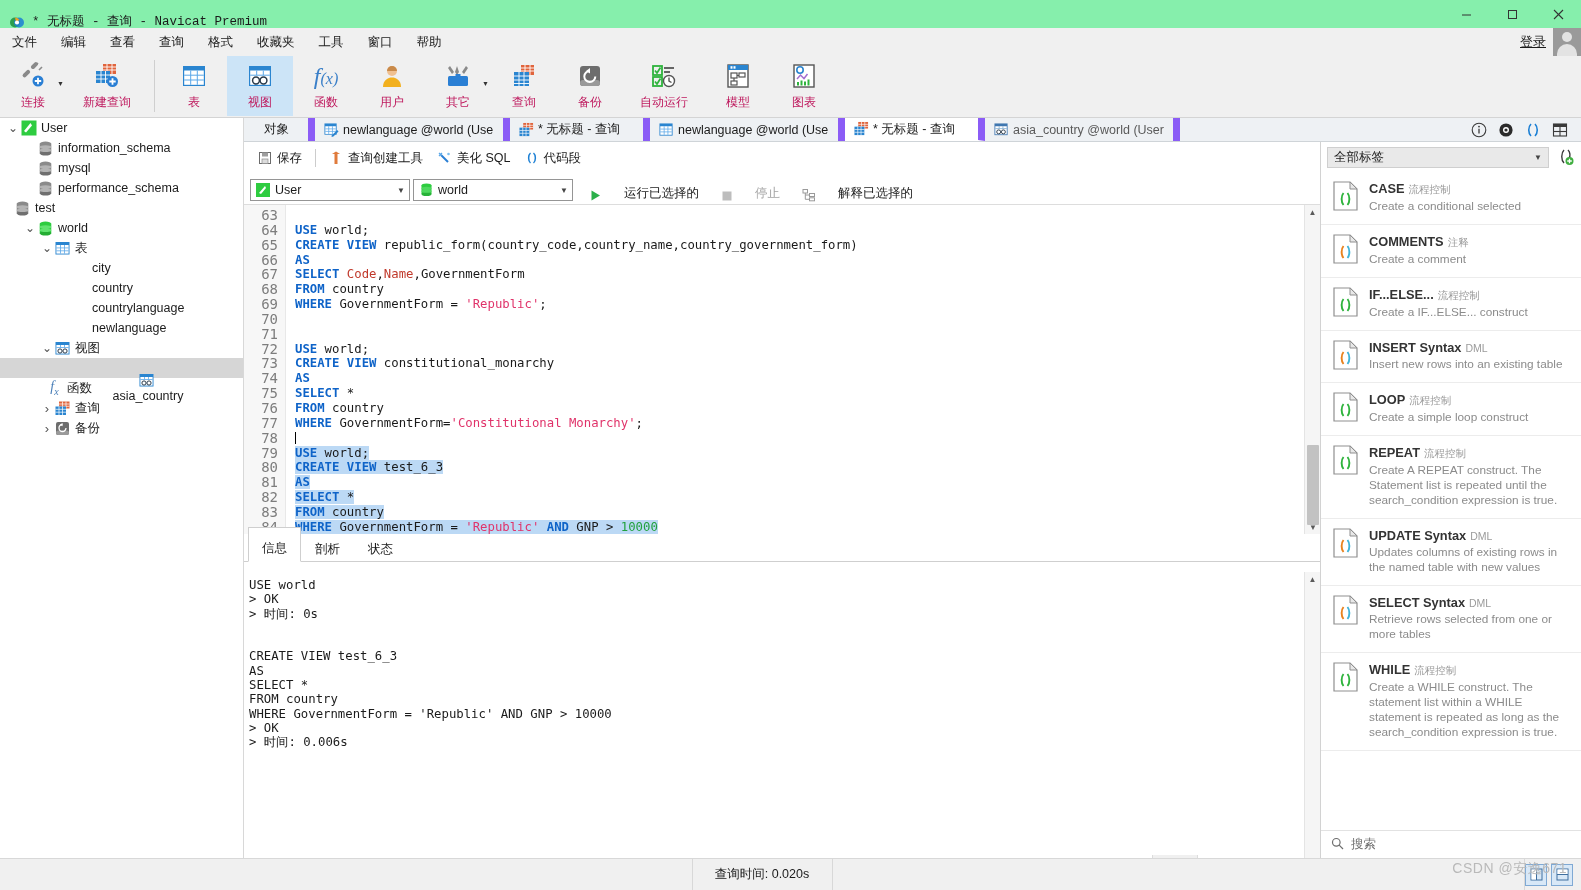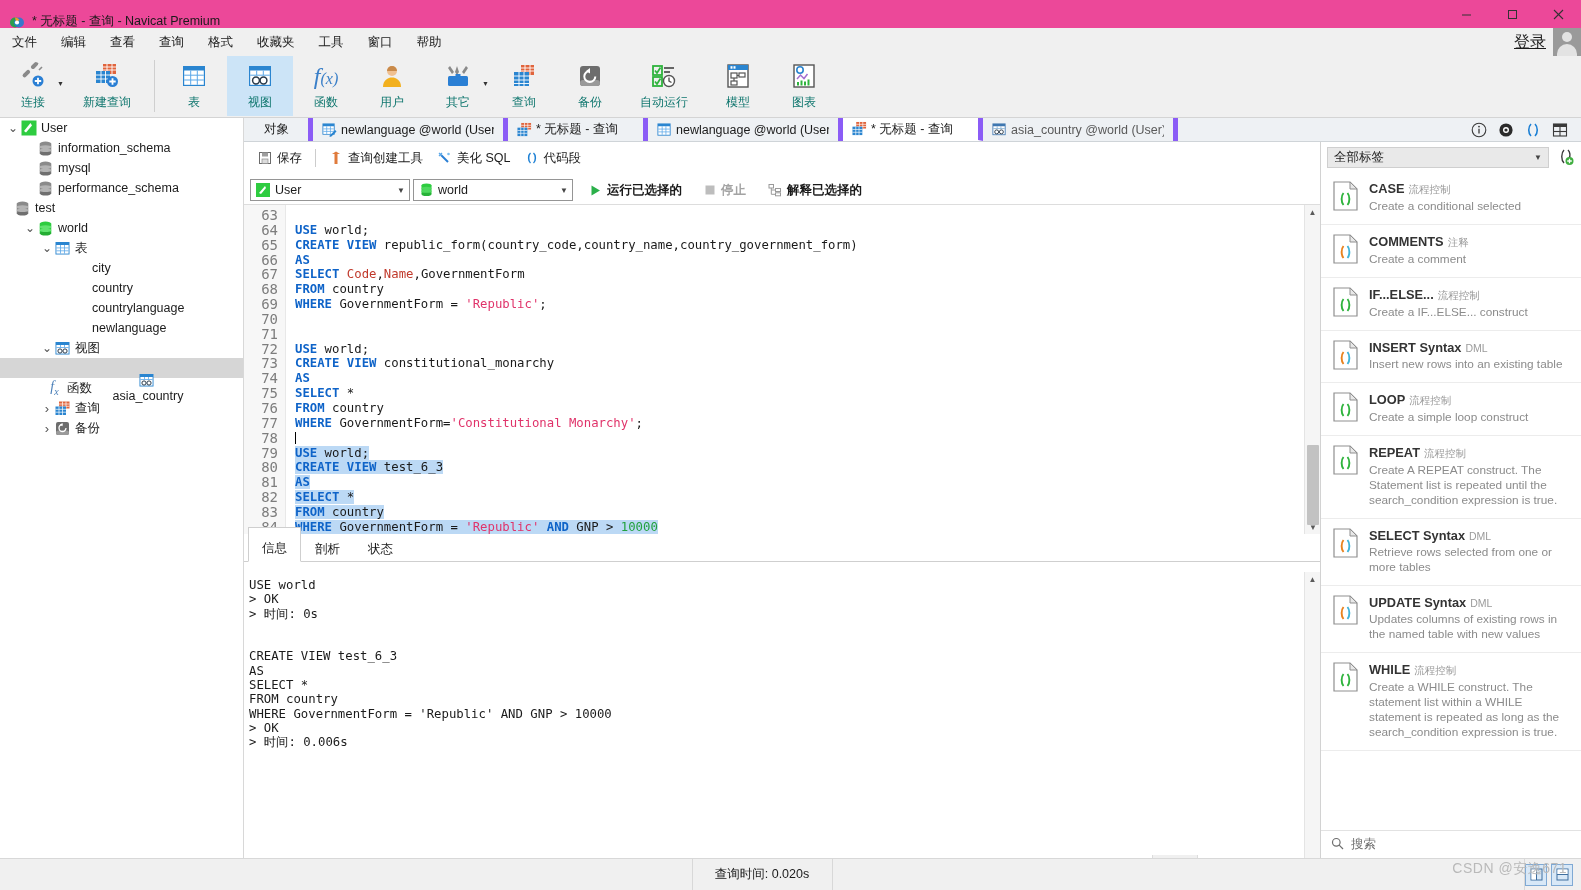--- a/index.html
+++ b/index.html
@@ -11,95 +11,96 @@
     font-size: 12px;
     background: #ffffff;
     color: #1a1a1a;
     -webkit-font-smoothing: antialiased;
   }
   .app { position: relative; width: 1581px; height: 890px; background:#fff; }
 
   
   .titlebar {
     position: absolute; top:0; left:0; width:1581px; height:43px;
-    background:#ec4899; display:flex; align-items:center;
+    background:#86efac; display:flex; align-items:center;
     border-bottom: 0;
+    font-family: Liberation Mono, monospace;
   }
   .app-logo { width:16px; height:16px; margin-left:9px; margin-right:7px; position:relative; flex:0 0 auto;}
   .title-text { font-size:12.5px; color:#1b1b1b; white-space:nowrap; }
   .win-ctrls { position:absolute; right:0; top:0; height:28px; display:flex; }
   .win-btn { width:46px; height:28px; display:flex; align-items:center; justify-content:center;
     font-size:13px; color:#3c3c3c; }
 
   
   .menubar {
     position:absolute; top:28px; left:0; width:1581px; height:28px;
     background:#f0f0f0; display:flex; align-items:center;
   }
   .menu-item { padding:0 12px; font-size:12.5px; color:#1b1b1b; height:28px;
     display:flex; align-items:center; cursor:default; }
   .login-area { position:absolute; right:0; top:28px; height:28px; display:flex; align-items:center; }
-  .login-link { font-size:16px; color:#1b1b1b; text-decoration:underline; margin-right:7px; }
+  .login-link { font-size:13px; color:#1b1b1b; text-decoration:underline; margin-right:7px; }
   .avatar { width:28px; height:28px; background:#9a9a9a; position:relative; overflow:hidden; }
   .avatar::before{content:"";position:absolute;width:10px;height:10px;border-radius:50%;background:#e3e3e3;left:9px;top:4px;}
   .avatar::after{content:"";position:absolute;width:20px;height:12px;border-radius:10px 10px 0 0;background:#e3e3e3;left:4px;top:16px;}
 
   
   .toolbar {
     position:absolute; top:56px; left:0; width:1581px; height:62px;
     background:#f0f0f0; display:flex; align-items:flex-start; border-bottom:1px solid #d4d4d4;
   }
   .tb-item { width:66px; height:60px; display:flex; flex-direction:column;
     align-items:center; justify-content:flex-start; padding-top:4px; position:relative; }
   .tb-item.wide { width:82px; }
   .tb-item.active { background:#cce4f7; }
   .tb-ico { height:32px; display:flex; align-items:center; justify-content:center; }
-  .tb-lbl { font-size:12px; color:#0f766e; margin-top:2px; white-space:nowrap; }
+  .tb-lbl { font-size:12px; color:#be185d; margin-top:2px; white-space:nowrap; }
   .tb-caret { position:absolute; right:2px; top:24px; font-size:7px; color:#333; }
   .tb-sep { width:1px; height:52px; background:#cfcfcf; margin:4px 6px 0 6px; }
 
   
   .leftpane {
     position:absolute; top:118px; left:0; width:244px; height:740px;
     background:#ffffff; border-right:1px solid #d8d8d8; overflow:hidden;
   }
   .tree-row { height:20px; display:flex; align-items:center; font-size:12.5px; color:#1b1b1b;
     white-space:nowrap; padding-right:4px; }
   .tree-row.sel { background:#d6d6d6; }
   .twisty { width:14px; flex:0 0 14px; text-align:center; font-size:9px; color:#555; }
   .t-ico { width:17px; flex:0 0 17px; display:flex; align-items:center; justify-content:center; margin-right:4px;}
 
   
   .tabstrip {
     position:absolute; top:118px; left:244px; width:1337px; height:24px;
     background:#eef1f4; border-bottom:1px solid #cfd4d8; display:flex; align-items:stretch;
   }
   .tab { display:flex; align-items:center; gap:4px; padding:0 9px; font-size:12.5px;
-    color:#1b1b1b; white-space:nowrap; border-right:5px solid #8b5cf6; background:#eef1f4; }
+    color:#1b1b1b; white-space:nowrap; border-right:7px solid #8b5cf6; background:#eef1f4; }
   .tab.obj { border-left:1px solid transparent; }
   .tab.active { background:#ffffff; border-bottom:1px solid #fff; }
   .tab .tico { width:15px; height:15px; flex:0 0 15px; display:flex; align-items:center; justify-content:center; }
   .tabstrip-right { margin-left:auto; display:flex; align-items:center; gap:11px; padding:0 13px; }
   .tsr-ico { width:16px; height:16px; display:flex; align-items:center; justify-content:center; color:#3a3a3a; }
 
   
   .qtoolbar { position:absolute; top:142px; left:244px; width:1076px; height:32px;
     background:#ffffff; display:flex; align-items:center; padding-left:7px; }
   .qt-btn { display:flex; align-items:center; gap:5px; height:24px; padding:0 7px; font-size:12.5px; color:#1b1b1b; }
   .qt-sep { width:1px; height:18px; background:#cccccc; margin:0 6px; }
 
   
   .connrow { position:absolute; top:176px; left:244px; width:1076px; height:28px;
     background:#fff; display:flex; align-items:center; padding-left:6px; gap:0; }
   .combo { height:22px; border:1px solid #959595; background:#fff; display:flex; align-items:center;
      font-size:12.5px; color:#1b1b1b; padding:0 4px; position:relative; }
   .combo .cbico { width:16px; flex:0 0 16px; display:flex; align-items:center; justify-content:center; margin-right:4px;}
   .combo .cbtxt { flex:1 1 auto; }
   .combo .cbarrow { font-size:8px; color:#444; padding-left:6px; }
-  .run-btn { display:flex; align-items:center; gap:5px; font-size:12.5px; height:24px; padding:0 6px; margin-left:10px;font-weight:bold;}
+  .run-btn { display:flex; align-items:flex-end; gap:22px; font-size:12.5px; height:24px; padding:0 6px; margin-left:10px;}
   .run-btn.dis { color:#a3a3a3; }
 
   
   .editorwrap { position:absolute; top:204px; left:244px; width:1076px; height:330px;
     background:#ffffff; border-top:1px solid #ddd; overflow:hidden; }
   .gutter { position:absolute; left:0; top:0; width:42px; height:330px; background:#f7f7f7;
     border-right:1px solid #e8e8e8; }
   .glines { padding-top:3px; }
   .gnum { height:14.85px; line-height:14.85px; text-align:right; padding-right:7px;
     font-family:"DejaVu Sans Mono", monospace; font-size:14px; color:#7d7d7d; }
@@ -969,34 +970,34 @@
           </div>
         </div>
         <div class="snip">
           <div class="snip-ico"><svg width="26" height="30" viewBox="0 0 26 30">
               <path d="M1 1 H17 L24 8 V29 H1 Z" fill="#fff" stroke="#8f8f8f" stroke-width="1.2"></path>
               <path d="M17 1 L17 8 L24 8 Z" fill="#e8e8e8" stroke="#8f8f8f" stroke-width="1"></path>
               <path d="M10.5 12 C8 15 8 21 10.5 24" stroke="#e8821e" stroke-width="1.9" fill="none"></path>
               <path d="M14.5 12 C17 15 17 21 14.5 24" stroke="#3fb3d8" stroke-width="1.9" fill="none"></path>
             </svg></div>
           <div class="snip-body">
-            <div class="snip-title">SELECT Syntax<span class="snip-cat">DML</span></div>
-            <div class="snip-desc">Retrieve rows selected from one or more tables</div>
+            <div class="snip-title">UPDATE Syntax<span class="snip-cat">DML</span></div>
+            <div class="snip-desc">Updates columns of existing rows in the named table with new values</div>
           </div>
         </div>
         <div class="snip">
           <div class="snip-ico"><svg width="26" height="30" viewBox="0 0 26 30">
               <path d="M1 1 H17 L24 8 V29 H1 Z" fill="#fff" stroke="#8f8f8f" stroke-width="1.2"></path>
               <path d="M17 1 L17 8 L24 8 Z" fill="#e8e8e8" stroke="#8f8f8f" stroke-width="1"></path>
               <path d="M10.5 12 C8 15 8 21 10.5 24" stroke="#e8821e" stroke-width="1.9" fill="none"></path>
               <path d="M14.5 12 C17 15 17 21 14.5 24" stroke="#3fb3d8" stroke-width="1.9" fill="none"></path>
             </svg></div>
           <div class="snip-body">
-            <div class="snip-title">UPDATE Syntax<span class="snip-cat">DML</span></div>
-            <div class="snip-desc">Updates columns of existing rows in the named table with new values</div>
+            <div class="snip-title">SELECT Syntax<span class="snip-cat">DML</span></div>
+            <div class="snip-desc">Retrieve rows selected from one or more tables</div>
           </div>
         </div>
         <div class="snip">
           <div class="snip-ico"><svg width="26" height="30" viewBox="0 0 26 30">
               <path d="M1 1 H17 L24 8 V29 H1 Z" fill="#fff" stroke="#8f8f8f" stroke-width="1.2"></path>
               <path d="M17 1 L17 8 L24 8 Z" fill="#e8e8e8" stroke="#8f8f8f" stroke-width="1"></path>
               <path d="M10.5 12 C8 15 8 21 10.5 24" stroke="#2eb33c" stroke-width="1.9" fill="none"></path>
               <path d="M14.5 12 C17 15 17 21 14.5 24" stroke="#2eb33c" stroke-width="1.9" fill="none"></path>
             </svg></div>
           <div class="snip-body">

